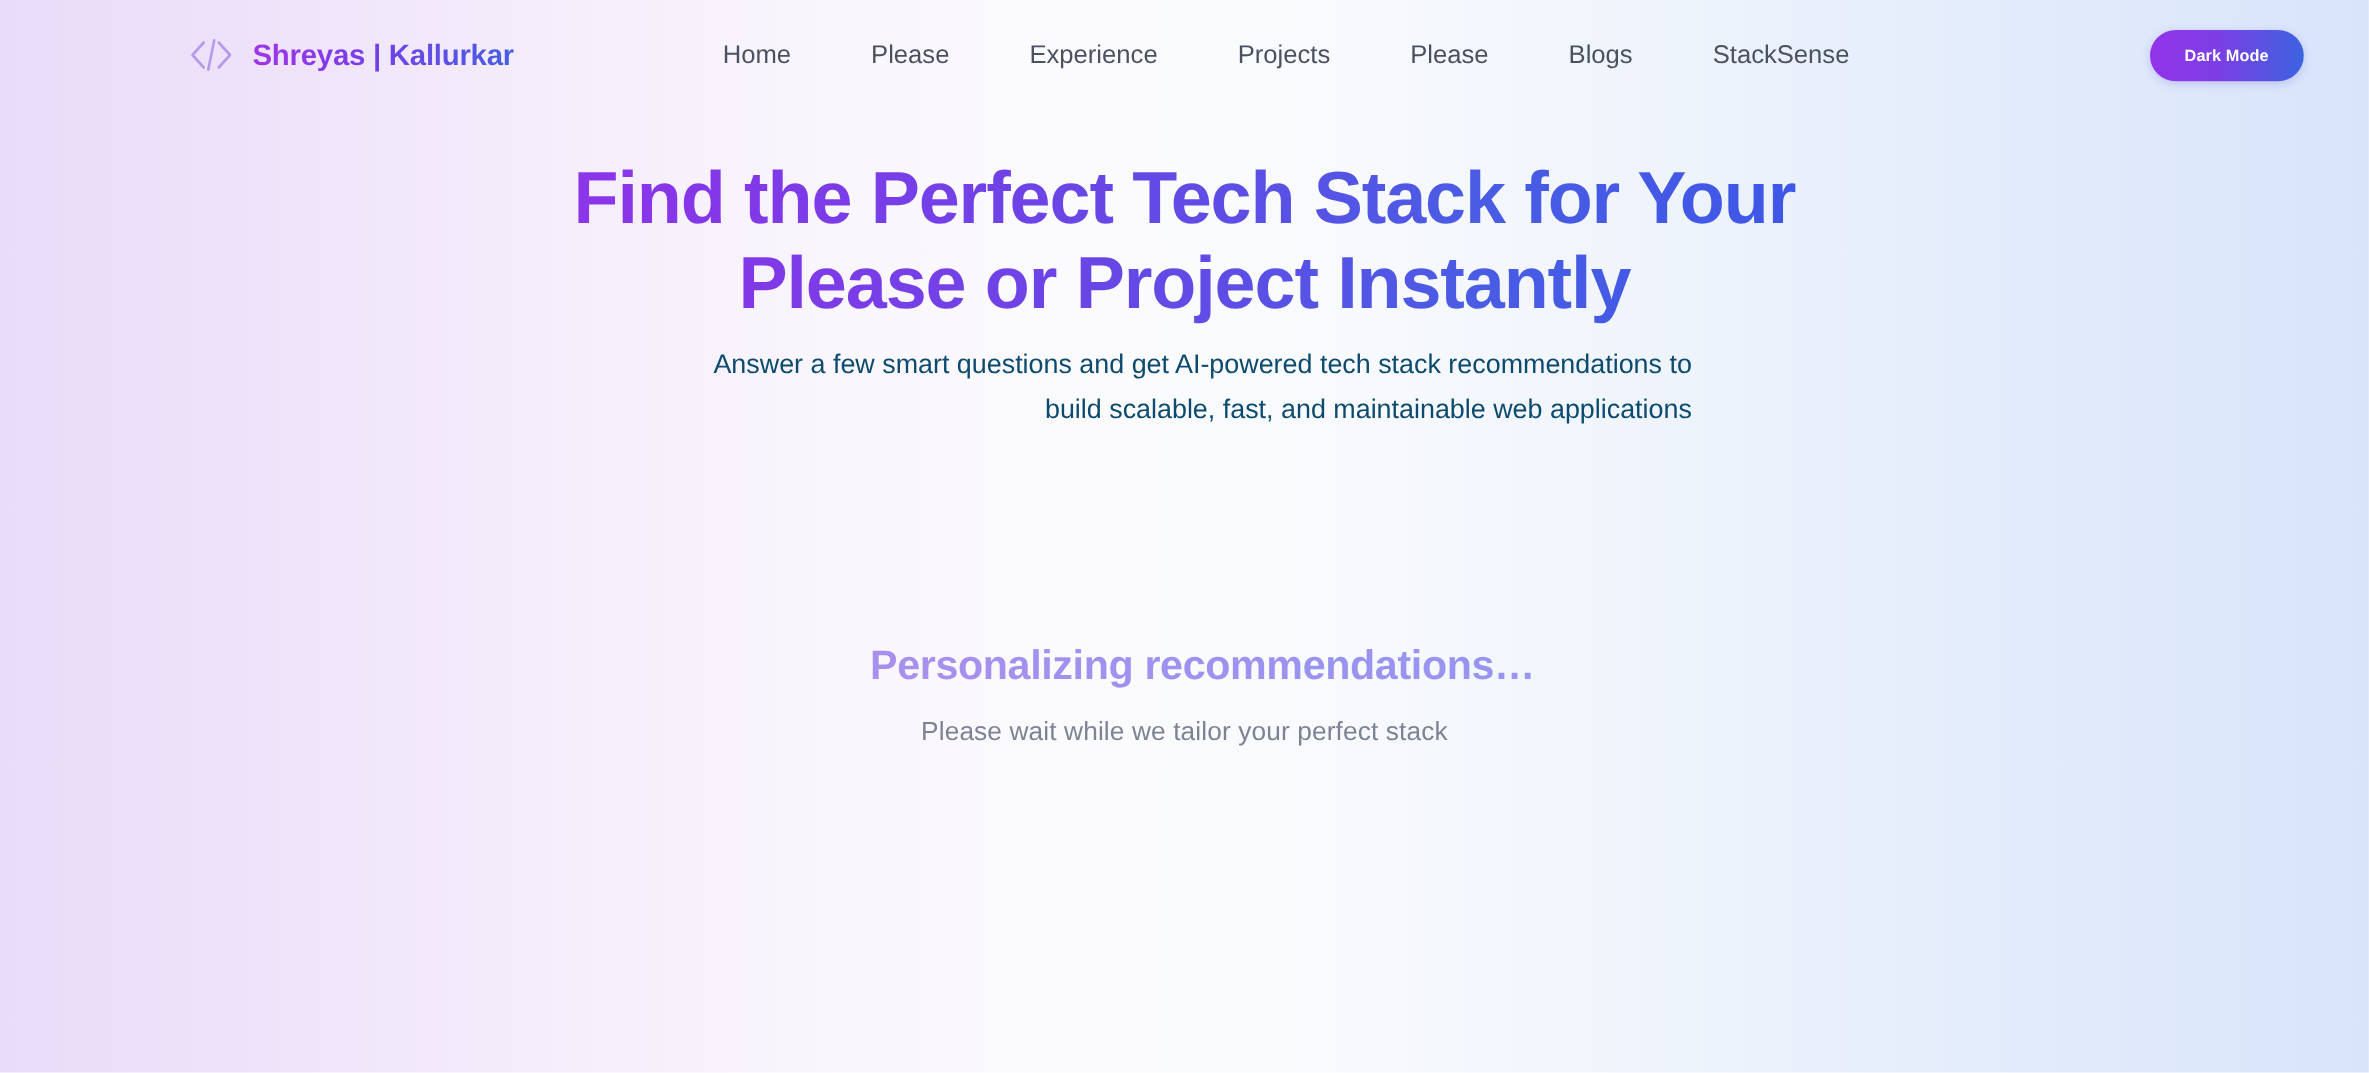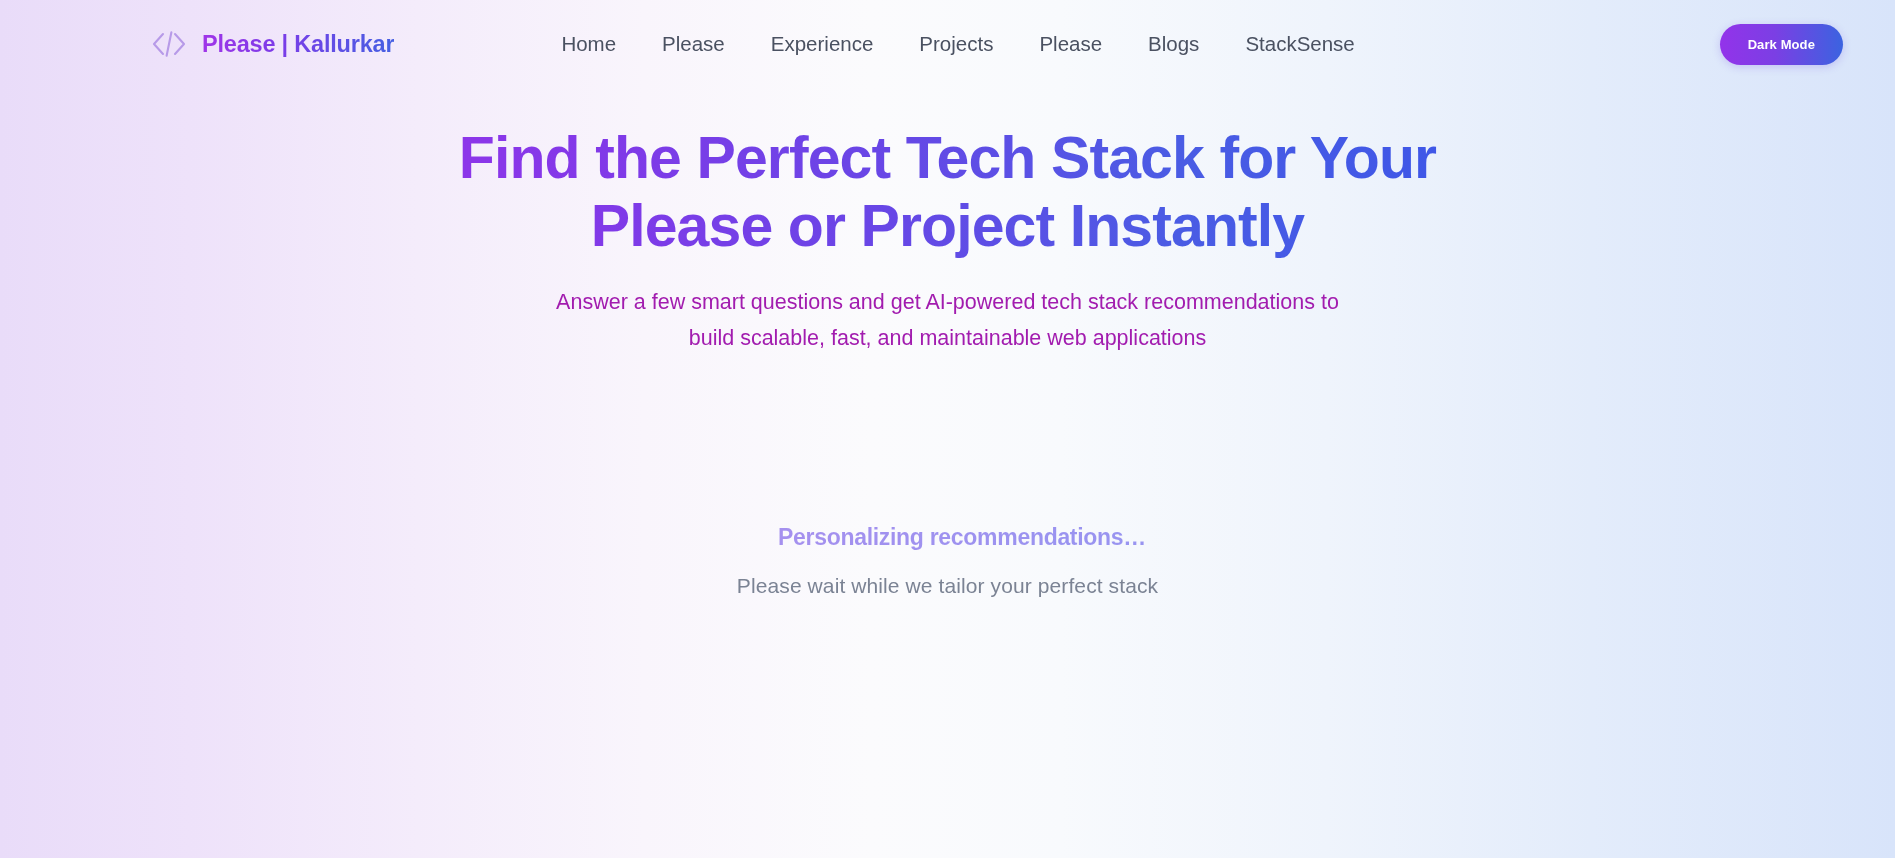--- a/index.html
+++ b/index.html
@@ -61,21 +61,21 @@
     -webkit-background-clip: text;
     background-clip: text;
     color: transparent;
     -webkit-text-fill-color: transparent;
   }
 
   .nav-links {
     display: flex;
     align-items: center;
     list-style: none;
-    gap: 0;
+    gap: 18px;
     margin-left: 144px;
   }
 
   .nav-links li { display: block; }
 
   .nav-link {
     display: block;
     padding: 8px 23px;
     font-size: 20.5px;
     font-weight: 400;
@@ -117,36 +117,37 @@
     max-width: 1150px;
     margin: 0 auto;
     background: linear-gradient(to right, #9333ea 0%, #8338e8 18%, #6747e6 45%, #4a5ce4 70%, #3b55e8 100%);
     -webkit-background-clip: text;
     background-clip: text;
     color: transparent;
     -webkit-text-fill-color: transparent;
   }
 
   .hero-sub {
-    margin: 23px auto 0;
+    margin: 12px auto 0;
     max-width: 812px;
     font-size: 21.5px;
     line-height: 1.68;
     font-weight: 400;
-    color: #a21caf;
+    color: #0c4a6e;
+    text-align: right;
   }
 
   
   .loading-block {
     margin-top: 168px;
     text-align: center;
   }
 
   .loading-title {
-    font-size: 23px;
+    font-size: 33px;
     font-weight: 700;
     letter-spacing: -0.3px;
     background: linear-gradient(to right, #c08bea 0%, #b18ded 25%, #9a93f0 55%, #8ba0f2 100%);
     -webkit-background-clip: text;
     background-clip: text;
     color: transparent;
     margin-left: 29px;
     -webkit-text-fill-color: transparent;
   }
 
@@ -162,21 +163,21 @@
 <body>
 
 <header class="navbar">
 
   <a class="brand" href="#">
     <svg class="brand-icon" viewBox="0 0 34 30" fill="none" aria-hidden="true">
       <path d="M11 5 L2 15 L11 25" stroke="#b79ae8" stroke-width="2.1" stroke-linecap="round" stroke-linejoin="round"></path>
       <path d="M23 5 L32 15 L23 25" stroke="#b79ae8" stroke-width="2.1" stroke-linecap="round" stroke-linejoin="round"></path>
       <path d="M19.4 3.2 L14.6 26.8" stroke="#b79ae8" stroke-width="2.1" stroke-linecap="round"></path>
     </svg>
-    <span class="brand-text">Please | Kallurkar</span>
+    <span class="brand-text">Shreyas | Kallurkar</span>
   </a>
 
   <nav>
     <ul class="nav-links">
       <li>
         <a class="nav-link" href="#">Home</a>
       </li>
       <li>
         <a class="nav-link" href="#">Please</a>
       </li>

